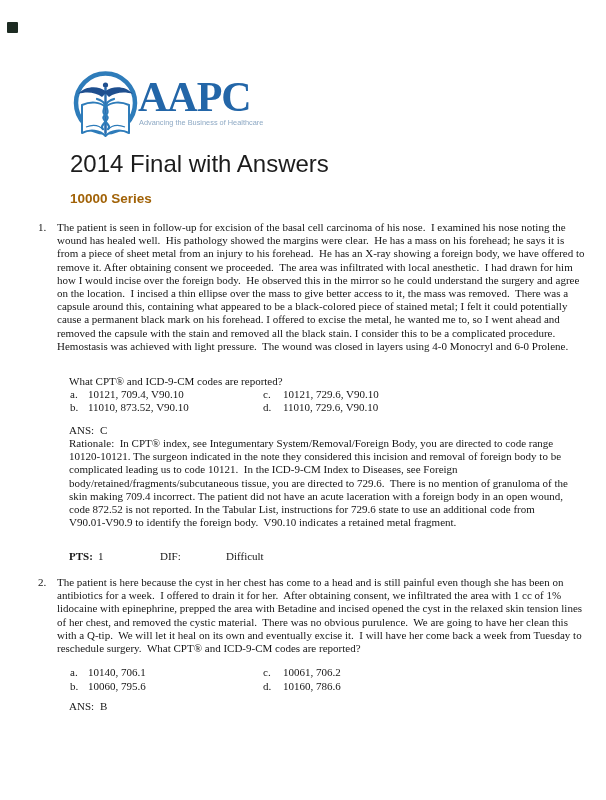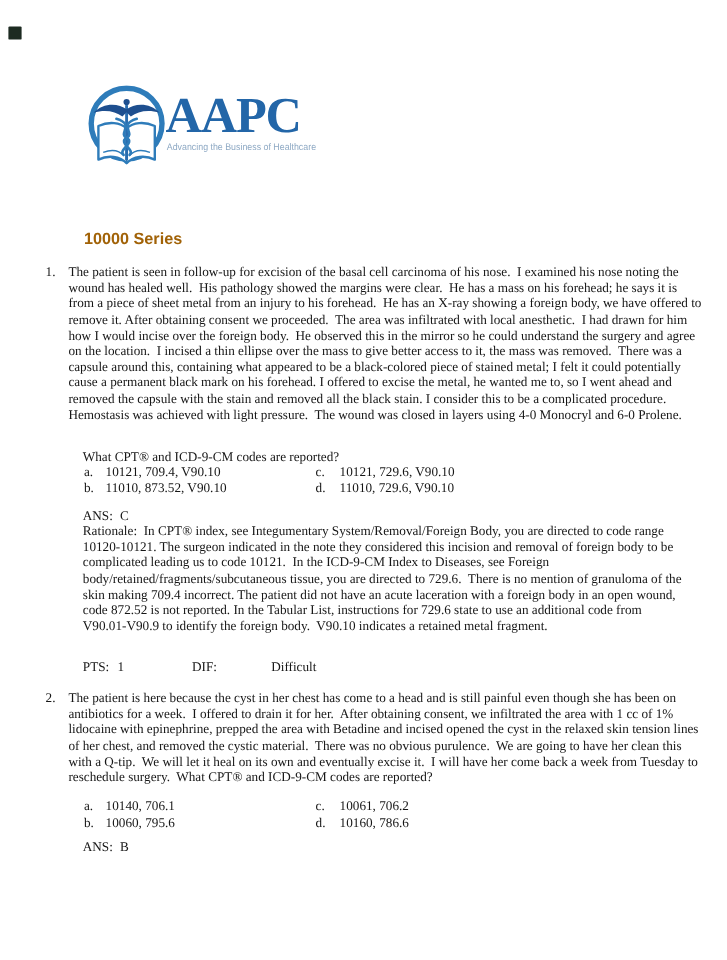--- a/index.html
+++ b/index.html
@@ -85,21 +85,21 @@
   .rationale {
     position: absolute; left: 69px; width: 501px;
     font-size: 11px; line-height: 13.2px;
     white-space: pre-wrap;
   }
   .ptsrow {
     position: absolute; left: 69px; width: 300px; height: 13.2px;
     font-size: 11px; line-height: 13.2px;
   }
   .ptsrow span { position: absolute; white-space: nowrap; }
-  .ptsl { left: 0; }
+  .ptsl { left: 0; font-weight: bold; }
   .ptsv { left: 29px; }
   .difl { left: 91px; }
   .difv { left: 121px; margin-left: 36px; }
 </style>
 </head>
 <body>
 
 <div class="page">
 
   <div class="corner-mark"></div>
@@ -111,20 +111,21 @@
     <path d="M16,56 C24,53 30,55 33.5,59 M55,56 C47,53 41,55 37.5,59" fill="none" stroke="#2e7cba" stroke-width="1.2"></path>
     <rect x="34.3" y="16" width="2.4" height="47" rx="1.2" fill="#2a6cae"></rect>
     <path d="M8,23 C16,14 29,15 35.5,20 C42,15 55,14 63,23 C54,20 45,21.5 39,26 L35.5,22.5 L32,26 C26,21.5 17,20 8,23 Z" fill="#1e4f8f"></path>
     <circle cx="35.5" cy="14" r="2.6" fill="#1e4f8f"></circle>
     <path d="M27,28 C43,33 28,40 35.5,44 C43,48 28,54 33,58" fill="none" stroke="#2e7cba" stroke-width="2.2" stroke-linecap="round"></path>
     <path d="M44,28 C28,33 43,40 35.5,44 C28,48 43,54 38,58" fill="none" stroke="#2e7cba" stroke-width="2.2" stroke-linecap="round"></path>
   </svg>
   <div class="brand">AAPC</div>
   <div class="tagline">Advancing the Business of Healthcare</div>
 
+  <div class="title">2014 Final with Answers</div>
   <div class="section-heading">10000 Series</div>
 
   <div class="qnum" style="top:221px">1.</div>
   <div class="qbody" style="top:221px">The patient is seen in follow-up for excision of the basal cell carcinoma of his nose.  I examined his nose noting the wound has healed well.  His pathology showed the margins were clear.  He has a mass on his forehead; he says it is from a piece of sheet metal from an injury to his forehead.  He has an X-ray showing a foreign body, we have offered to remove it. After obtaining consent we proceeded.  The area was infiltrated with local anesthetic.  I had drawn for him how I would incise over the foreign body.  He observed this in the mirror so he could understand the surgery and agree on the location.  I incised a thin ellipse over the mass to give better access to it, the mass was removed.  There was a capsule around this, containing what appeared to be a black-colored piece of stained metal; I felt it could potentially cause a permanent black mark on his forehead. I offered to excise the metal, he wanted me to, so I went ahead and removed the capsule with the stain and removed all the black stain. I consider this to be a complicated procedure.  Hemostasis was achieved with light pressure.  The wound was closed in layers using 4-0 Monocryl and 6-0 Prolene.</div>
 
   <div class="pline" style="top:375px">What CPT® and ICD-9-CM codes are reported?</div>
 
   <div class="optrow" style="top:388px">
     <span class="c1l">a.</span>
     <span class="c1t">10121, 709.4, V90.10</span>

